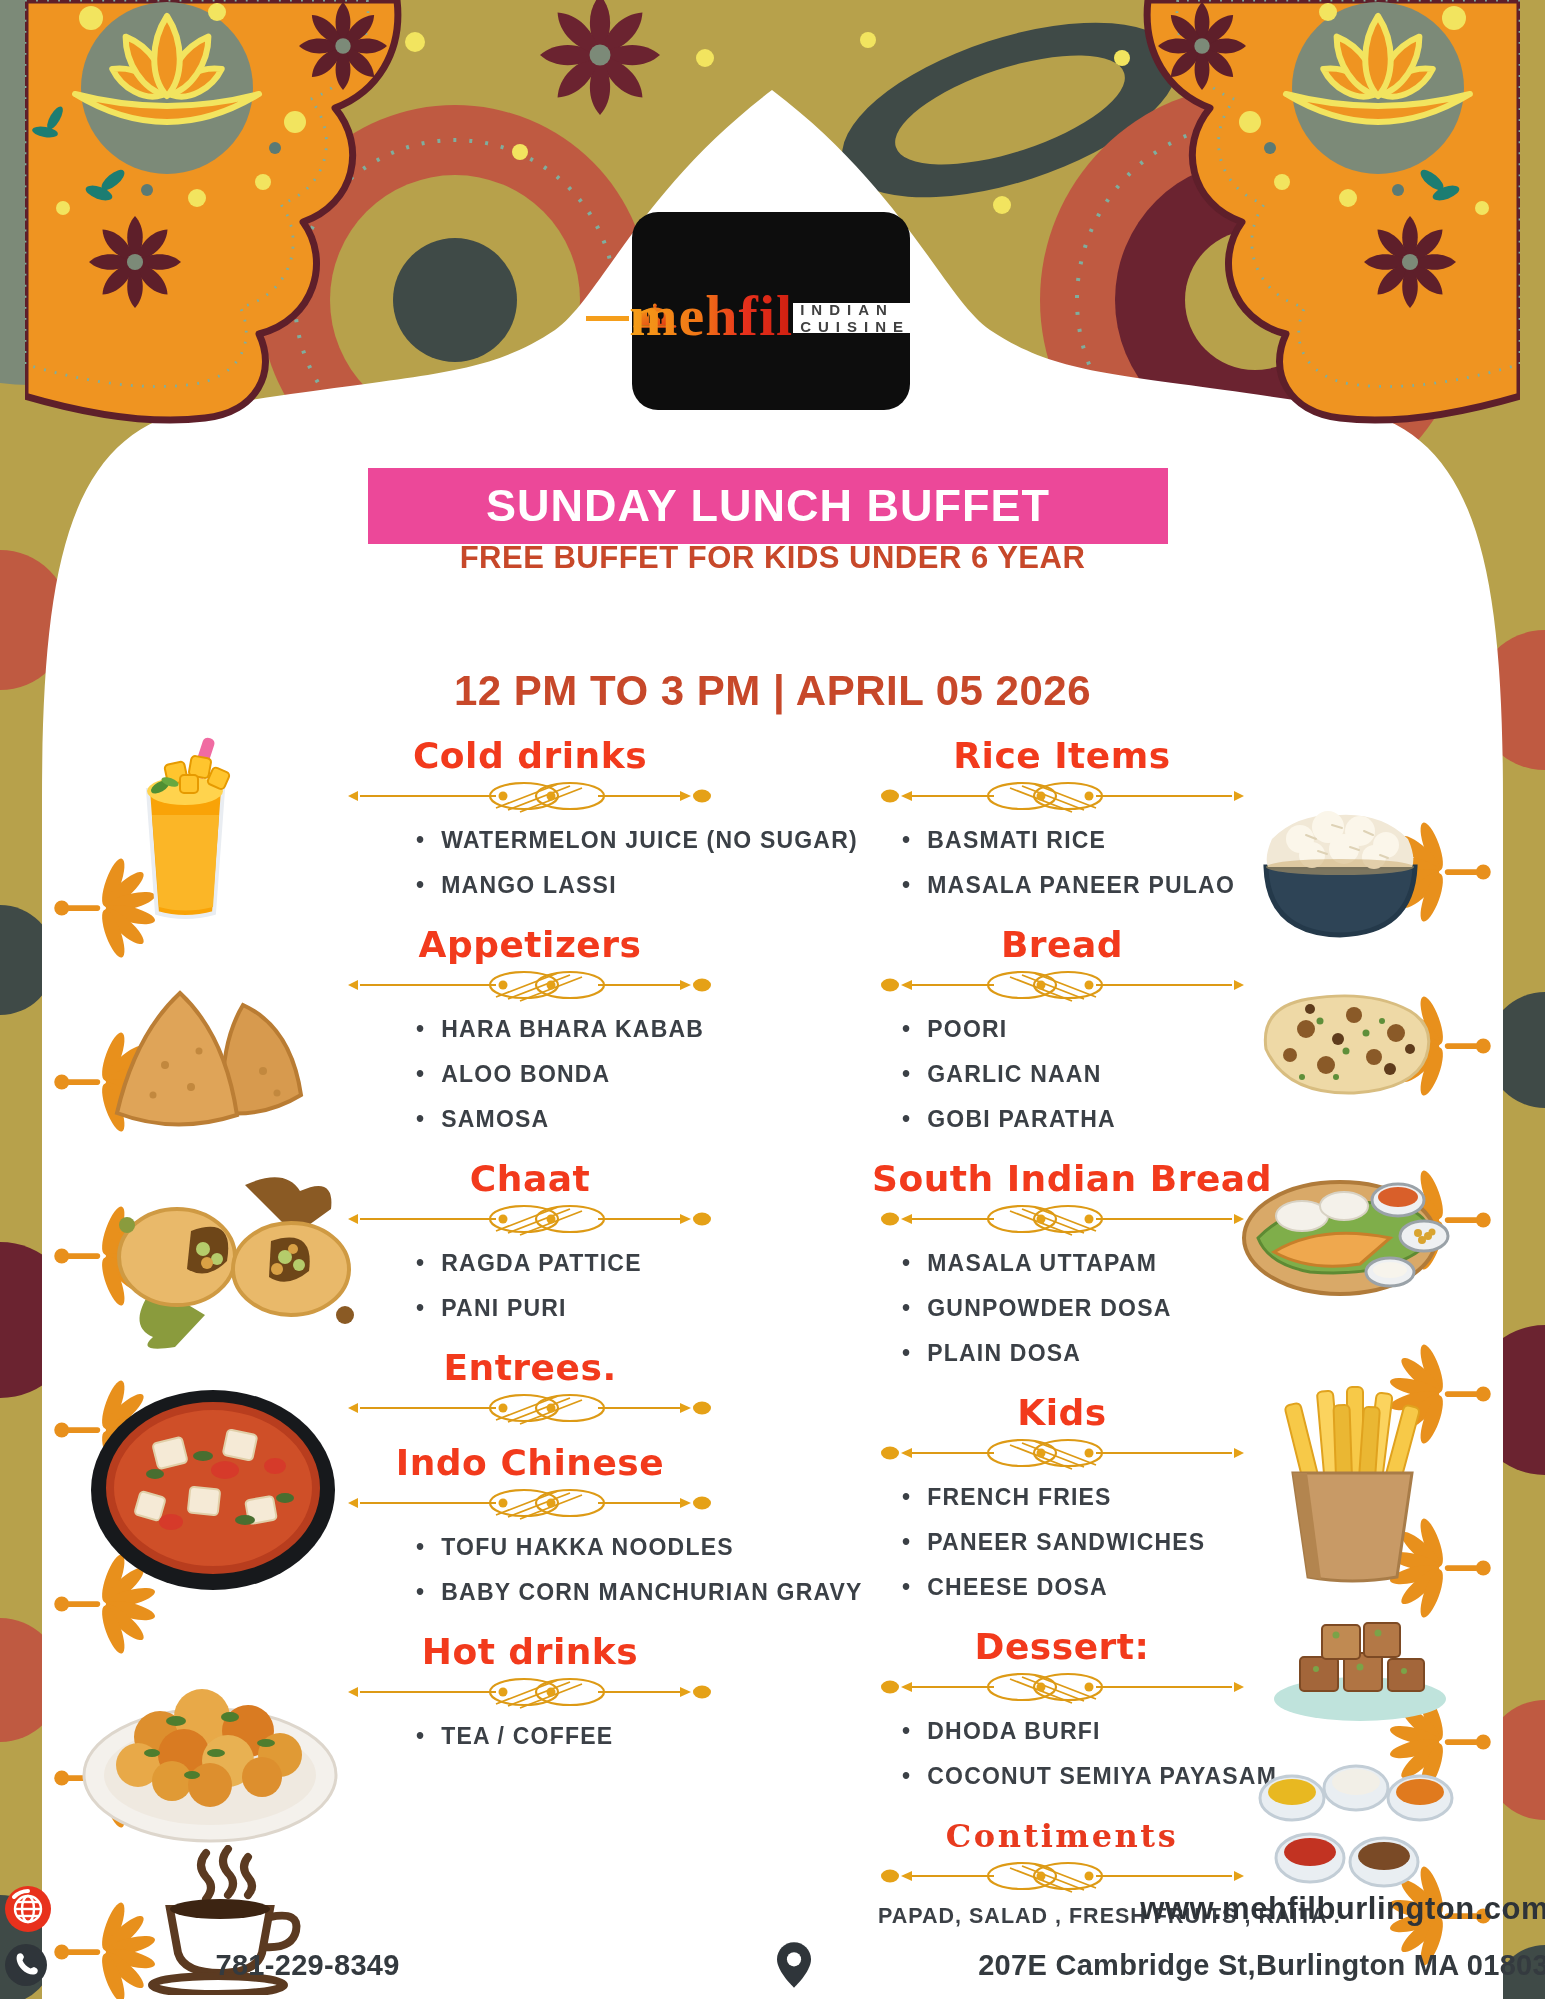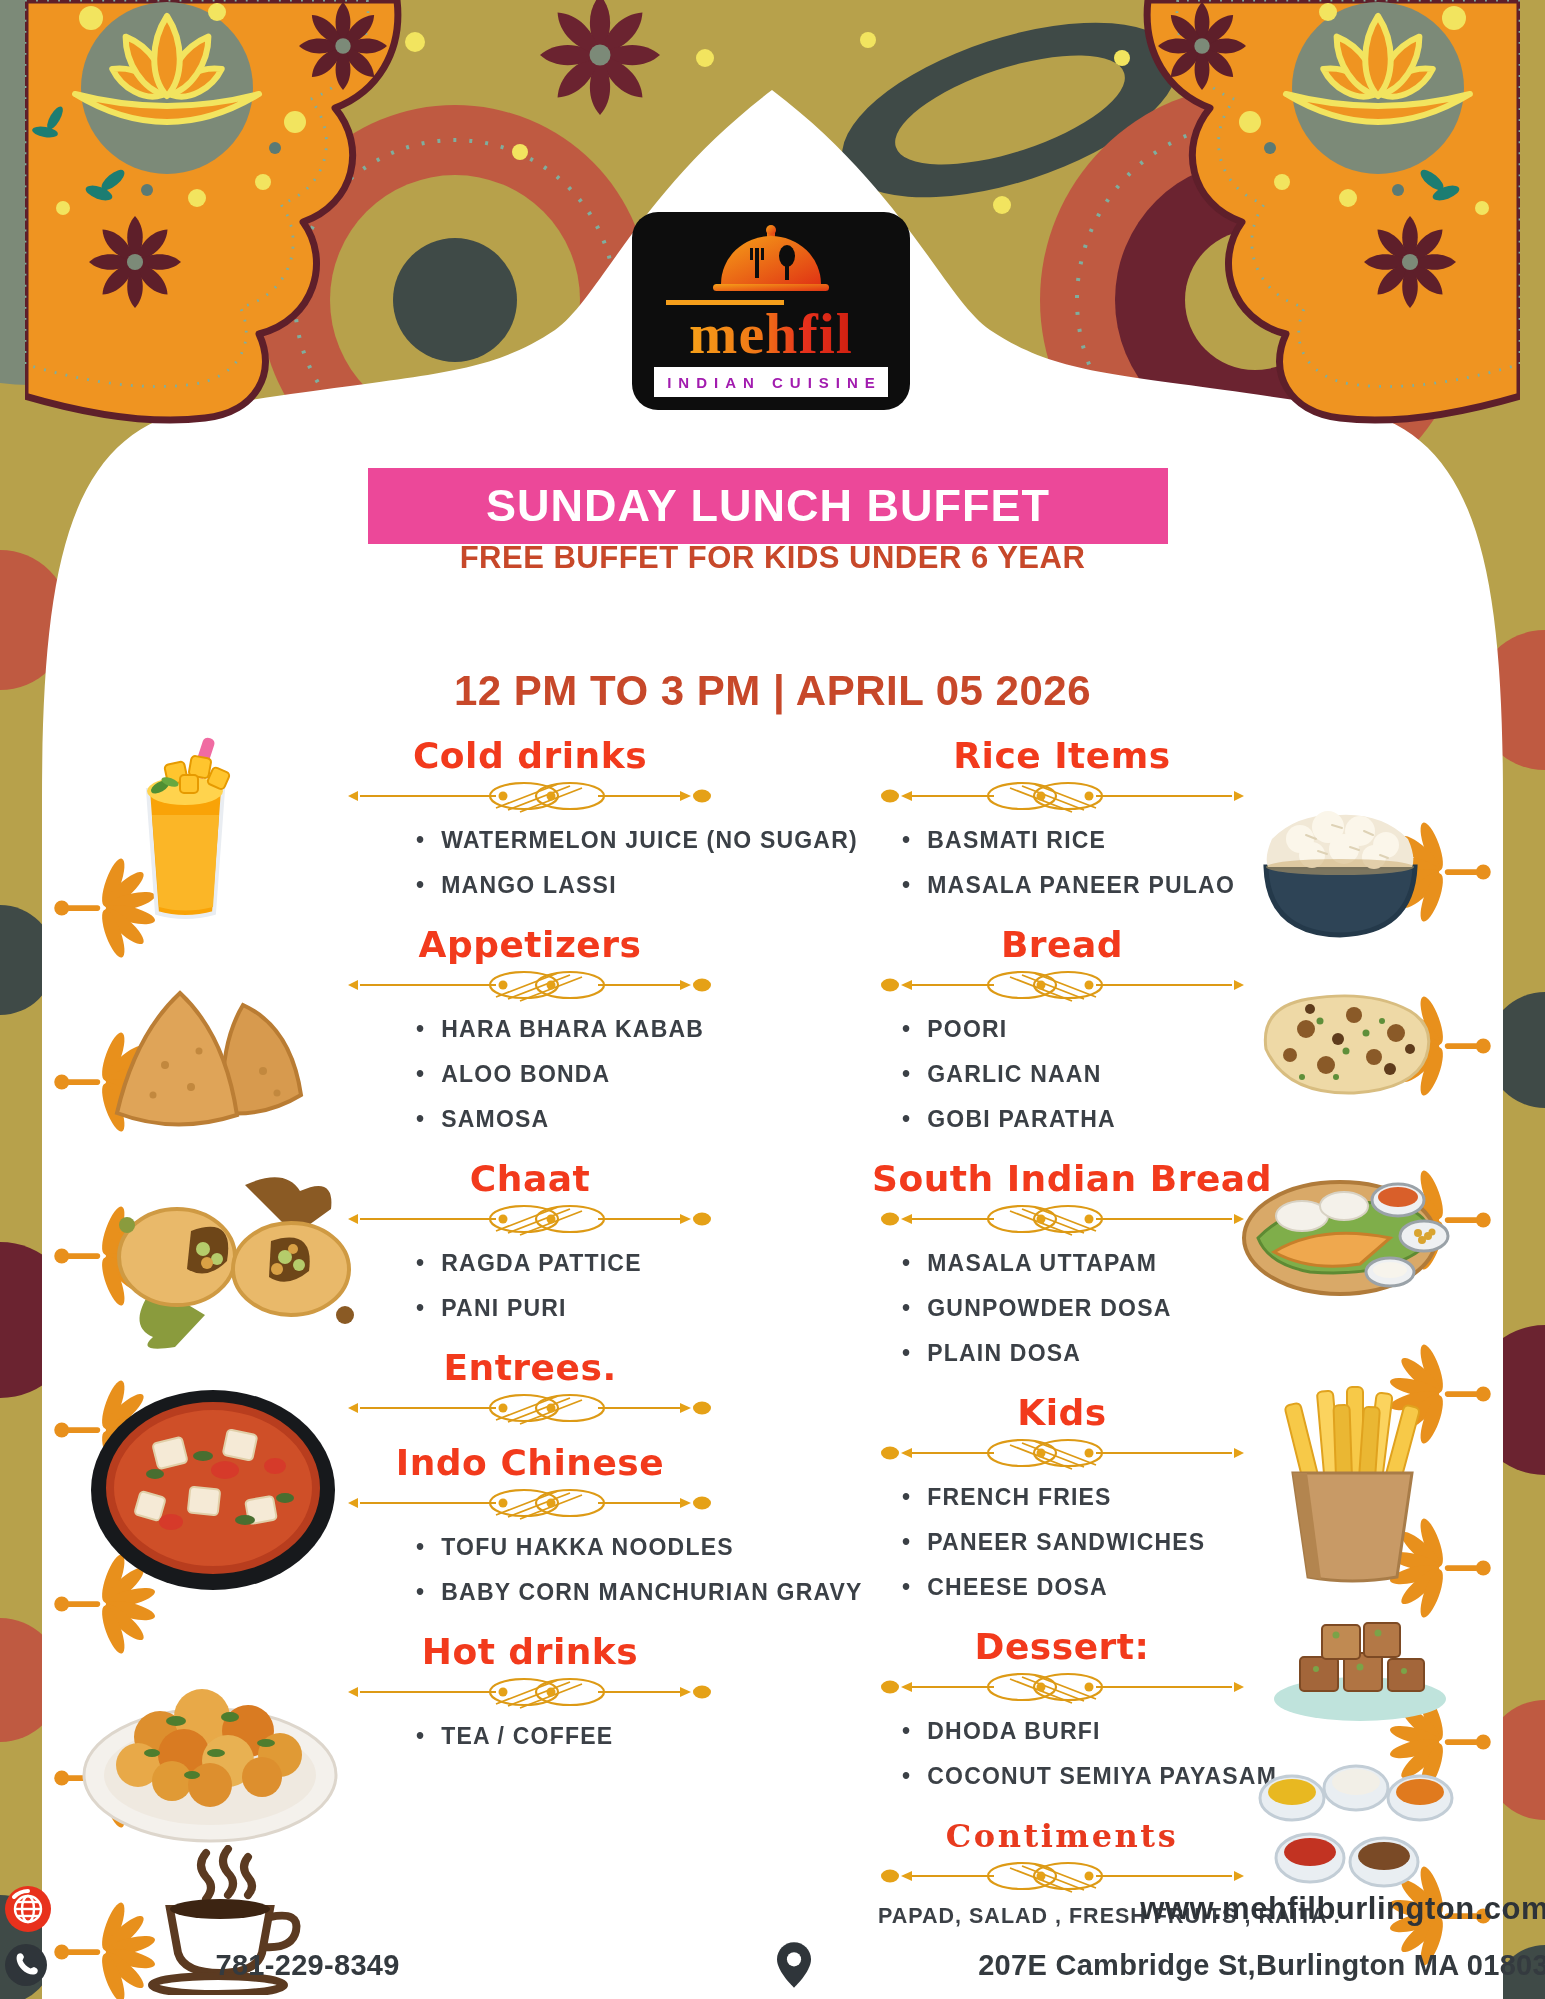--- a/index.html
+++ b/index.html
@@ -16,27 +16,27 @@
   .corner{top:0;width:385px;height:450px;z-index:2;}
   .corner-l{left:25px;}
   .corner-r{right:25px;transform:scaleX(-1);}
   
   .motifs{width:125px;z-index:3;display:flex;flex-direction:column;gap:52px;}
   .motifs-l{left:52px;top:848px;}
   .motifs-r{right:52px;top:812px;transform:scaleX(-1);}
   .motifs svg{width:118px;height:122px;}
   
   .logo{left:632px;top:212px;width:278px;height:198px;background:#0d0d0d;border-radius:26px;
-        z-index:4;display:flex;flex-direction:column;align-items:center;padding-top:10px;box-sizing:border-box;}
+        z-index:4;display:flex;align-items:center;padding-top:10px;box-sizing:border-box;}
   .logo-rule{width:118px;height:5px;background:#f59e1b;margin:4px 0 0 -92px;}
   .logo-word{font-family:"Liberation Serif",serif;font-weight:bold;font-size:58px;line-height:58px;
         letter-spacing:1px;background:linear-gradient(90deg,#f6a018,#f07316 45%,#e8311c 70%,#cf1f10);
         -webkit-background-clip:text;background-clip:text;color:transparent;}
   .logo-strip{margin-top:4px;width:234px;height:30px;background:#ffffff;display:flex;align-items:center;justify-content:center;}
-  .logo-strip span{font-weight:bold;font-size:15px;letter-spacing:7px;color:#a21caf;padding-left:7px;}
+  .logo-strip span{font-weight:bold;font-size:15px;letter-spacing:7px;color:#404040;padding-left:7px;}
   
   .banner{left:368px;top:468px;width:800px;height:76px;background:#ec4899;z-index:4;
           display:flex;align-items:center;justify-content:center;}
   .banner span{color:#ffffff;font-weight:bold;font-size:45px;letter-spacing:1px;font-family:"Liberation Sans",sans-serif;}
   .sub{left:0;width:1545px;text-align:center;z-index:4;color:#c7482a;font-weight:bold;}
   .sub1{top:540px;font-size:31px;letter-spacing:.5px;}
   .sub2{top:667px;font-size:42px;letter-spacing:.5px;}
   
   .col{z-index:4;width:380px;}
   .col-l{left:340px;top:734px;}

